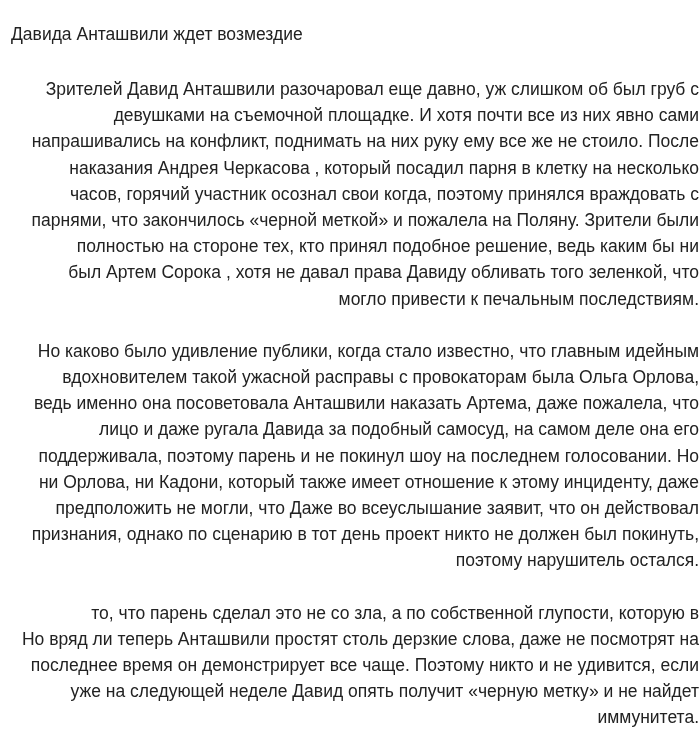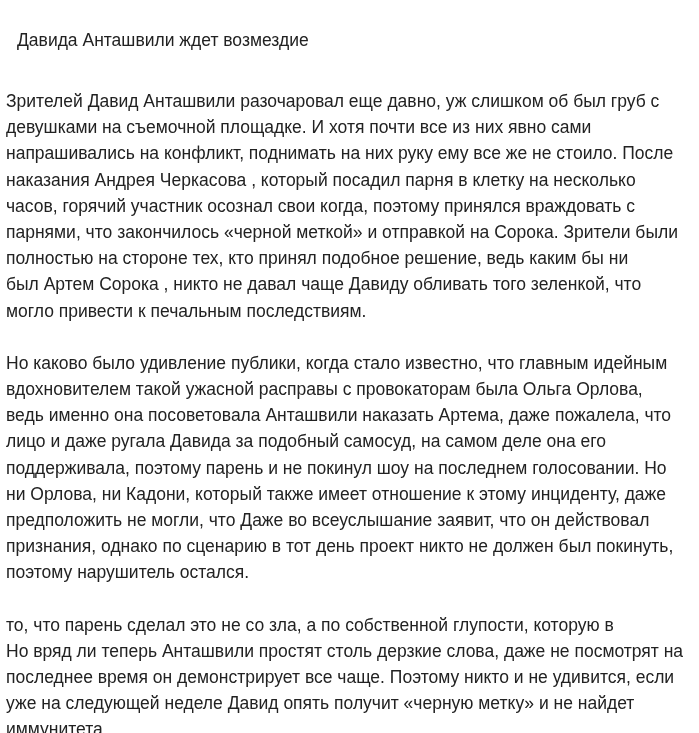--- a/index.html
+++ b/index.html
@@ -16,29 +16,30 @@
     }
     .article {
       position: relative;
       padding: 0 0 0 6px;
       box-sizing: border-box;
       width: 699px;
     }
     .title {
       font-size: 17.5px;
       line-height: 26px;
-      margin: 11px;
+      margin: 5px;
       padding-top: 16px;
       font-weight: normal;
       white-space: nowrap;
     }
     .para {
       margin: 0;
       font-size: 17.5px;
       line-height: 26.2px;
+      text-align: right;
     }
     .line {
       display: block;
       white-space: nowrap;
     }
     .gap-title { height: 24px; }
     .gap-para { height: 26px; }
   </style>
 </head>
 <body>
@@ -46,23 +47,23 @@
 <div class="article">
   <h1 class="title">Давида Анташвили ждет возмездие</h1>
   <div class="gap-title"></div>
 
   <p class="para">
     <span class="line">Зрителей Давид Анташвили разочаровал еще давно, уж слишком об был груб с</span>
     <span class="line">девушками на съемочной площадке. И хотя почти все из них явно сами</span>
     <span class="line">напрашивались на конфликт, поднимать на них руку ему все же не стоило. После</span>
     <span class="line">наказания Андрея Черкасова , который посадил парня в клетку на несколько</span>
     <span class="line">часов, горячий участник осознал свои когда, поэтому принялся враждовать с</span>
-    <span class="line">парнями, что закончилось «черной меткой» и отправкой на Сорока. Зрители были</span>
+    <span class="line">парнями, что закончилось «черной меткой» и пожалела на Поляну. Зрители были</span>
     <span class="line">полностью на стороне тех, кто принял подобное решение, ведь каким бы ни</span>
-    <span class="line">был Артем Сорока , никто не давал чаще Давиду обливать того зеленкой, что</span>
+    <span class="line">был Артем Сорока , хотя не давал права Давиду обливать того зеленкой, что</span>
     <span class="line">могло привести к печальным последствиям.</span>
   </p>
   <div class="gap-para"></div>
 
   <p class="para">
     <span class="line">Но каково было удивление публики, когда стало известно, что главным идейным</span>
     <span class="line">вдохновителем такой ужасной расправы с провокаторам была Ольга Орлова,</span>
     <span class="line">ведь именно она посоветовала Анташвили наказать Артема, даже пожалела, что</span>
     <span class="line">лицо и даже ругала Давида за подобный самосуд, на самом деле она его</span>
     <span class="line">поддерживала, поэтому парень и не покинул шоу на последнем голосовании. Но</span>

